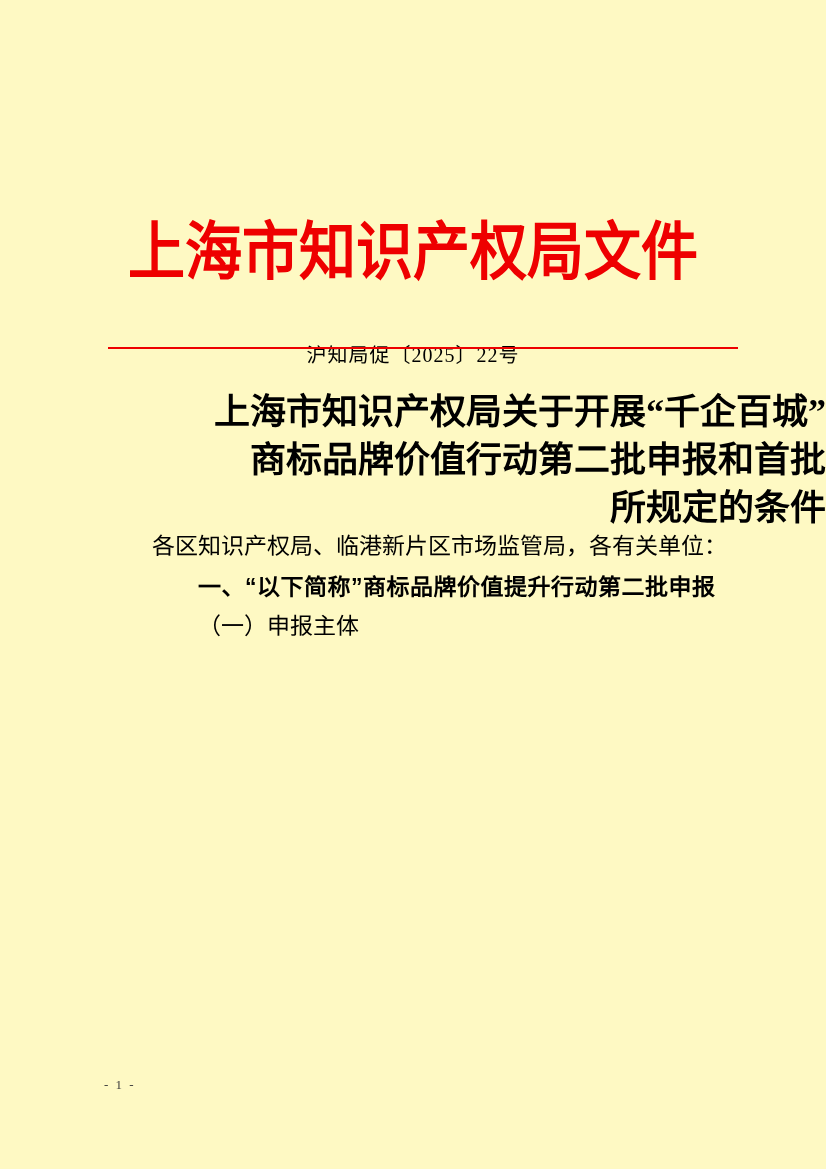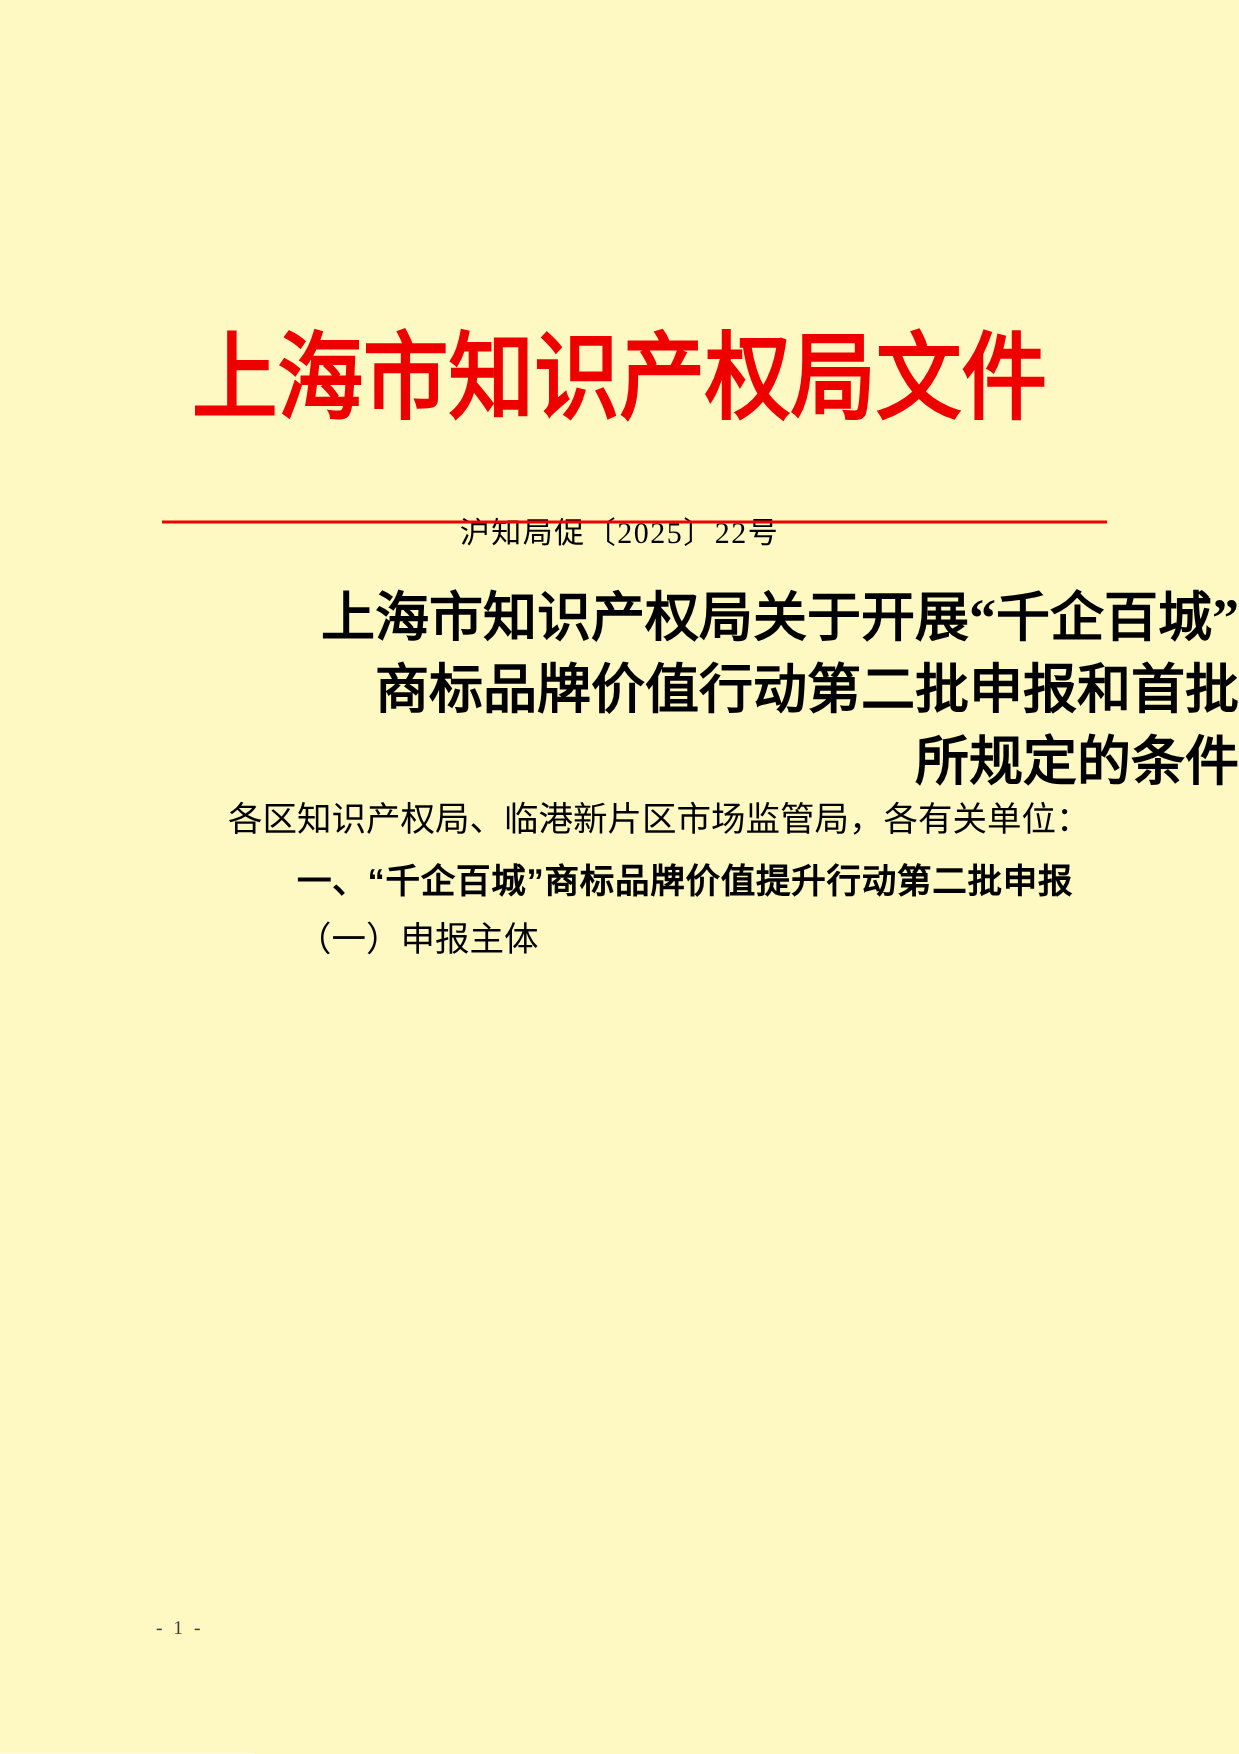--- a/index.html
+++ b/index.html
@@ -101,19 +101,19 @@
   <div class="red-line"></div>
 
   <div class="doc-title">
     <div>上海市知识产权局关于开展“千企百城”</div>
     <div>商标品牌价值行动第二批申报和首批</div>
     <div>所规定的条件</div>
   </div>
 
   <div class="body-text">
     <p>各区知识产权局、临港新片区市场监管局，各有关单位：</p>
-    <p class="indent section-heading">一、“千企百城”商标品牌价值提升行动第二批申报</p>
+    <p class="indent section-heading">一、“以下简称”商标品牌价值提升行动第二批申报</p>
     <p class="indent sub-heading">（一）申报主体</p>
   </div>
 
   <div class="page-footer">- 1 -</div>
 
 </div>
 
 </body></html>

